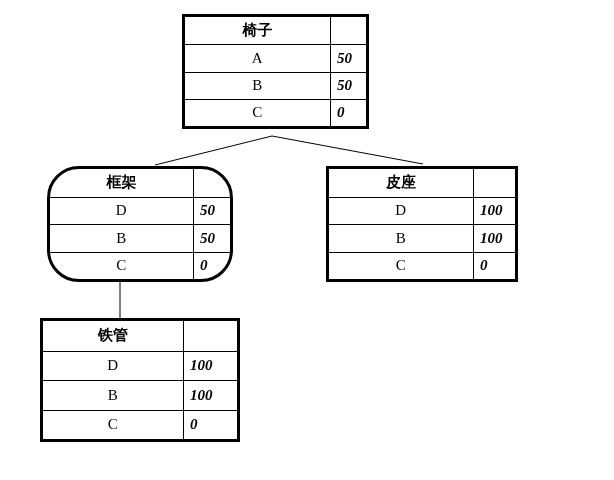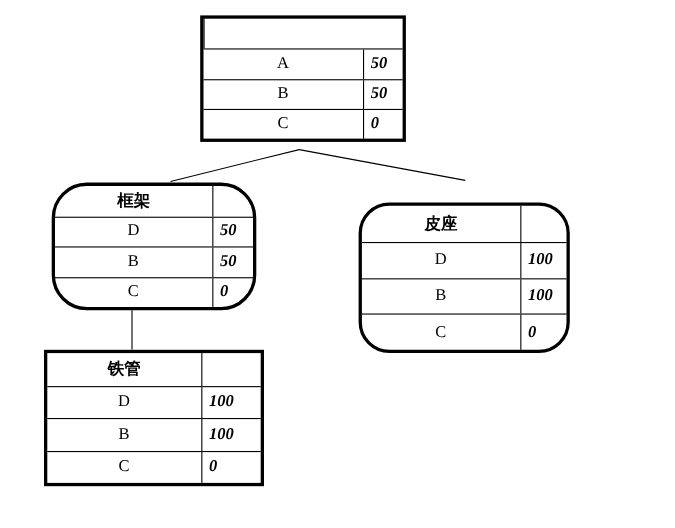--- a/index.html
+++ b/index.html
@@ -56,36 +56,37 @@
   .cell.qty {
     border-left: 1px solid #000000;
     padding-left: 6px;
     font-size: 15px;
     font-weight: bold;
     font-style: italic;
   }
   
   #table-chair { left: 182px; top: 14px;  width: 187px; height: 115px; --lc: 145px; }
   #table-frame { left: 47px;  top: 166px; width: 186px; height: 116px; border-radius: 32px; --lc: 143px; }
-  #table-seat  { left: 326px; top: 184px; width: 192px; height: 137px; border-radius: 28px; --lc: 144px; }
+  #table-seat  { left: 326px; top: 166px; width: 192px; height: 116px; --lc: 144px; }
   #table-pipe  { left: 40px;  top: 318px; width: 200px; height: 124px; --lc: 140px; }
 </style>
 </head>
 <body>
 
 <div id="canvas">
 
   <svg id="connectors" viewBox="0 0 614 480" xmlns="http://www.w3.org/2000/svg">
     <polyline points="155,165 272,136" fill="none" stroke="#000000" stroke-width="1"></polyline>
     <polyline points="272,136 423,164" fill="none" stroke="#000000" stroke-width="1"></polyline>
     <line x1="120" y1="282" x2="120" y2="318" stroke="#000000" stroke-width="1"></line>
   </svg>
 
   <div class="bom" id="table-chair">
     <div class="trow">
+      <div class="cell title">椅子</div>
       <div class="cell qty"></div>
     </div>
     <div class="trow">
       <div class="cell item">A</div>
       <div class="cell qty">50</div>
     </div>
     <div class="trow">
       <div class="cell item">B</div>
       <div class="cell qty">50</div>
     </div>

